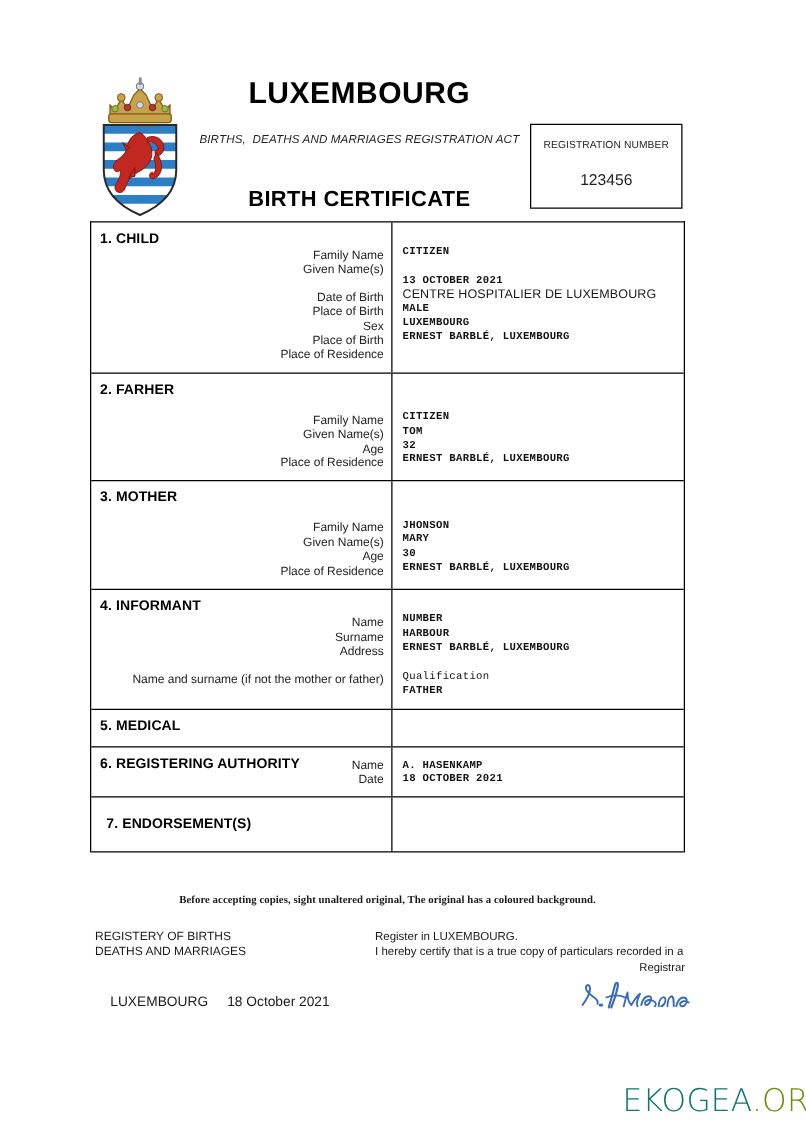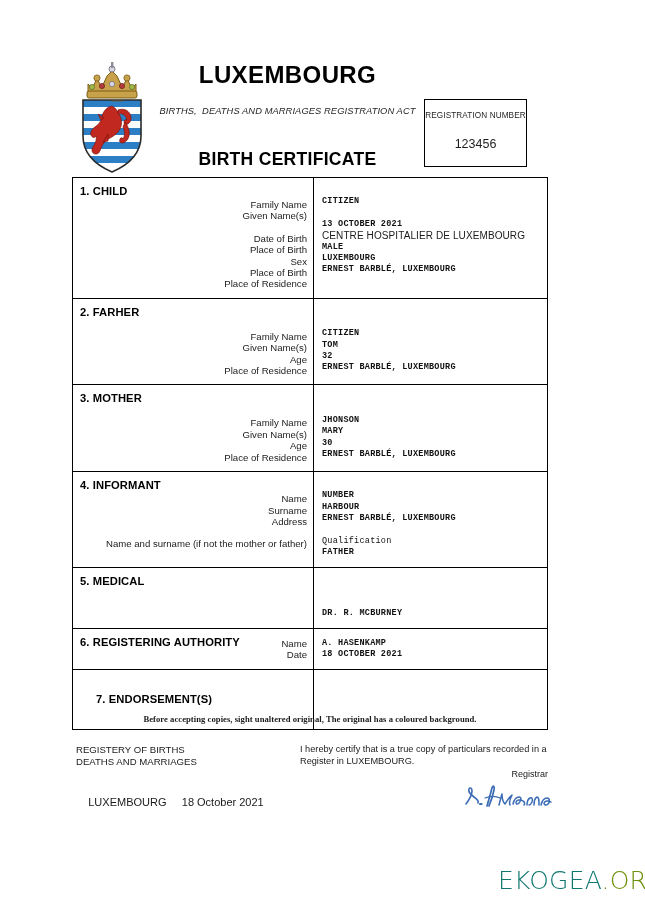--- a/index.html
+++ b/index.html
@@ -57,21 +57,21 @@
     font-size: 17.5px;
     font-weight: bold;
     margin-top: 33px;
     color: #000;
     letter-spacing: 0.3px;
   }
   .regbox {
     position: absolute;
     left: 424px;
     top: 99px;
-    width: 103px;
+    width: 122px;
     height: 68px;
     border: 1.6px solid #000;
     box-sizing: border-box;
     text-align: center;
   }
   .regbox-label {
     font-size: 8.2px;
     margin-top: 11px;
     color: #1f1f1f;
     letter-spacing: 0.1px;
@@ -385,70 +385,62 @@
         <div class="val-normal">Qualification</div>
         <div>FATHER</div>
       </div>
     </div>
   </div>
 
   <div class="sec">
     <div class="sec-left">
       <div class="sec-heading">5. MEDICAL</div>
     </div>
-    <div class="sec-right">
-      <div class="spacer-line"></div>
-      <div class="val-list">
-        <div class="val-gap"></div>
-        <div class="spacer-line"></div>
-        <div>DR. R. MCBURNEY</div>
-      </div>
-    </div>
   </div>
 
   <div class="sec">
     <div class="sec-left">
       <div class="sec-heading">6. REGISTERING AUTHORITY</div>
       <div class="lbl-list" style="margin-top:-12px;">
         <div>Name</div>
         <div>Date</div>
       </div>
     </div>
     <div class="sec-right">
       <div class="val-list" style="margin-top:2px;">
         <div>A. HASENKAMP</div>
         <div>18 OCTOBER 2021</div>
       </div>
     </div>
   </div>
 
   <div class="sec" style="min-height:44px;">
     <div class="sec-left" style="display:flex;align-items:center;">
-      <div class="sec-heading" style="margin:16px;">7. ENDORSEMENT(S)</div>
+      <div class="sec-heading" style="margin:5px;">7. ENDORSEMENT(S)</div>
     </div>
     <div class="sec-right"></div>
   </div>
 </div>
 
 <div class="footer">
 
   <div class="notice">Before accepting copies, sight unaltered original, The original has a coloured background.</div>
 
   <div class="reg-left">
     <div>REGISTERY OF BIRTHS</div>
     <div>DEATHS AND MARRIAGES</div>
   </div>
 
   <div class="place-date">
     <span>LUXEMBOURG</span><span>&nbsp;&nbsp;&nbsp;&nbsp;&nbsp;</span><span>18 October 2021</span>
   </div>
 
   <div class="certify">
+    <div>Register in LUXEMBOURG.</div>
     <div>I hereby certify that is a true copy of particulars recorded in a</div>
-    <div>Register in LUXEMBOURG.</div>
   </div>
 
   <div class="registrar-label">Registrar</div>
 
   <div class="signature">
     <svg viewBox="0 0 100 34" width="100" height="34">
       <g fill="none" stroke="#3a6bb5" stroke-linecap="round" stroke-linejoin="round">
         <path d="M6 24 C9 20 12 15 12 11 C12 8 10 7 9 9 C8 11 10 14 14 17 C17 19 19 21 18 23" stroke-width="1.6"></path>
         <path d="M20 24 L21.5 24" stroke-width="2.2"></path>
         <path d="M27 26 C29 19 31 12 32 8 C33 5 35 6 34 10 C33 15 31 21 29 26" stroke-width="1.7"></path>

